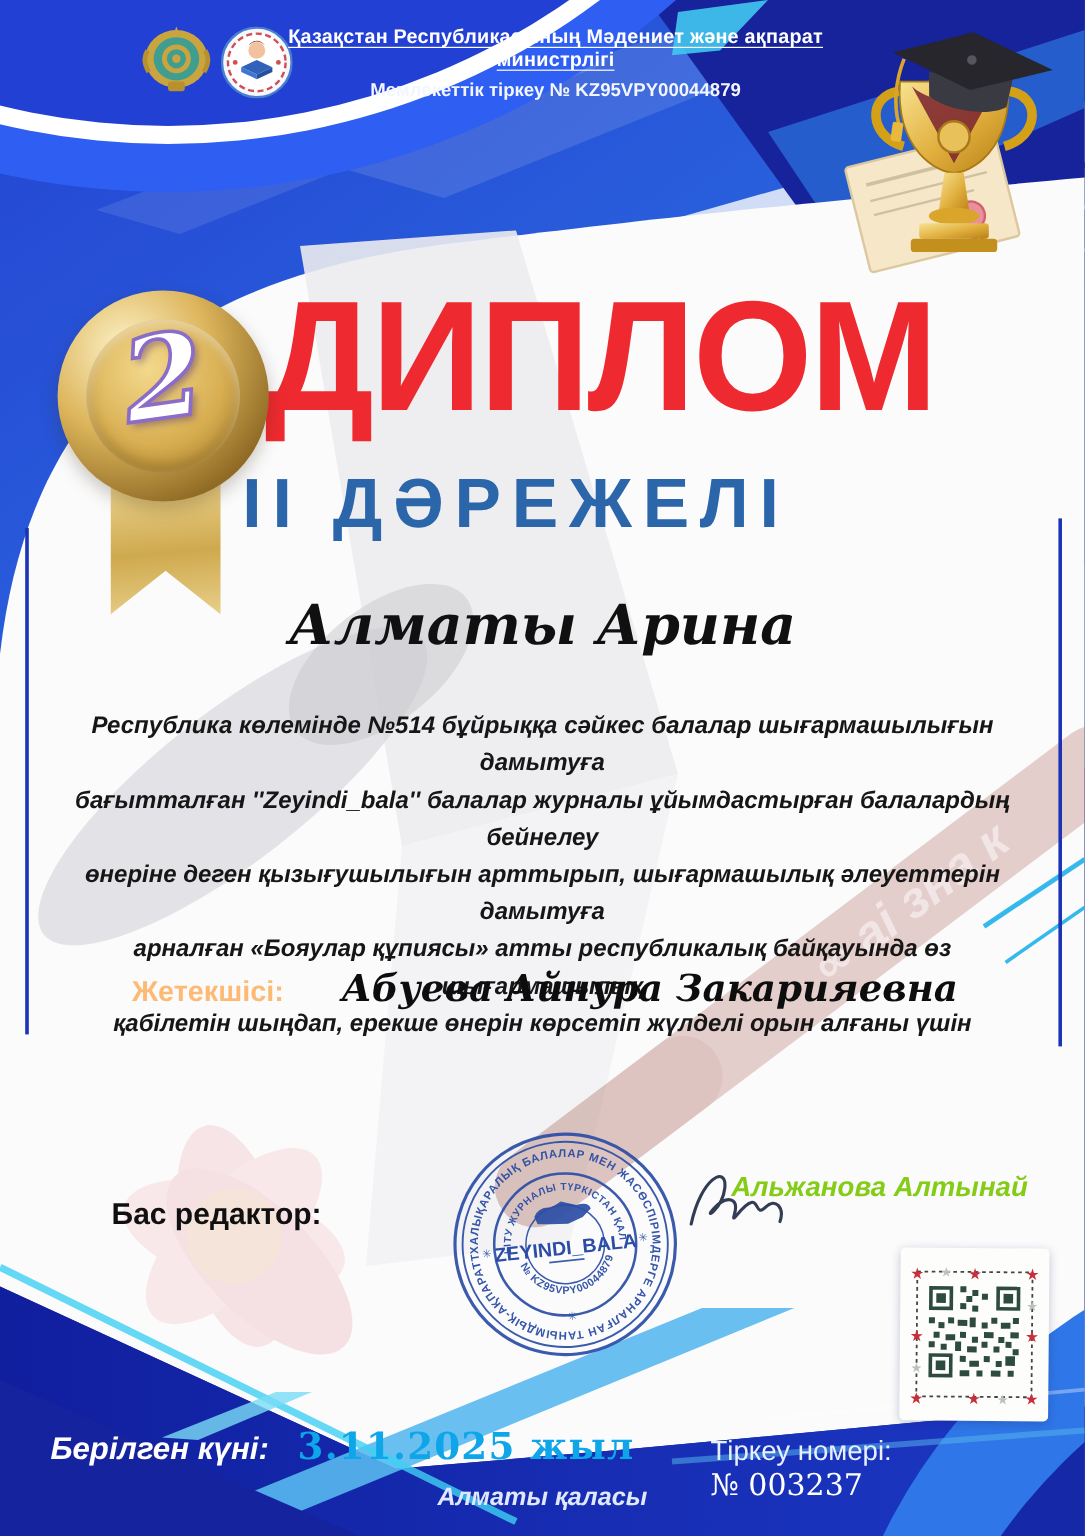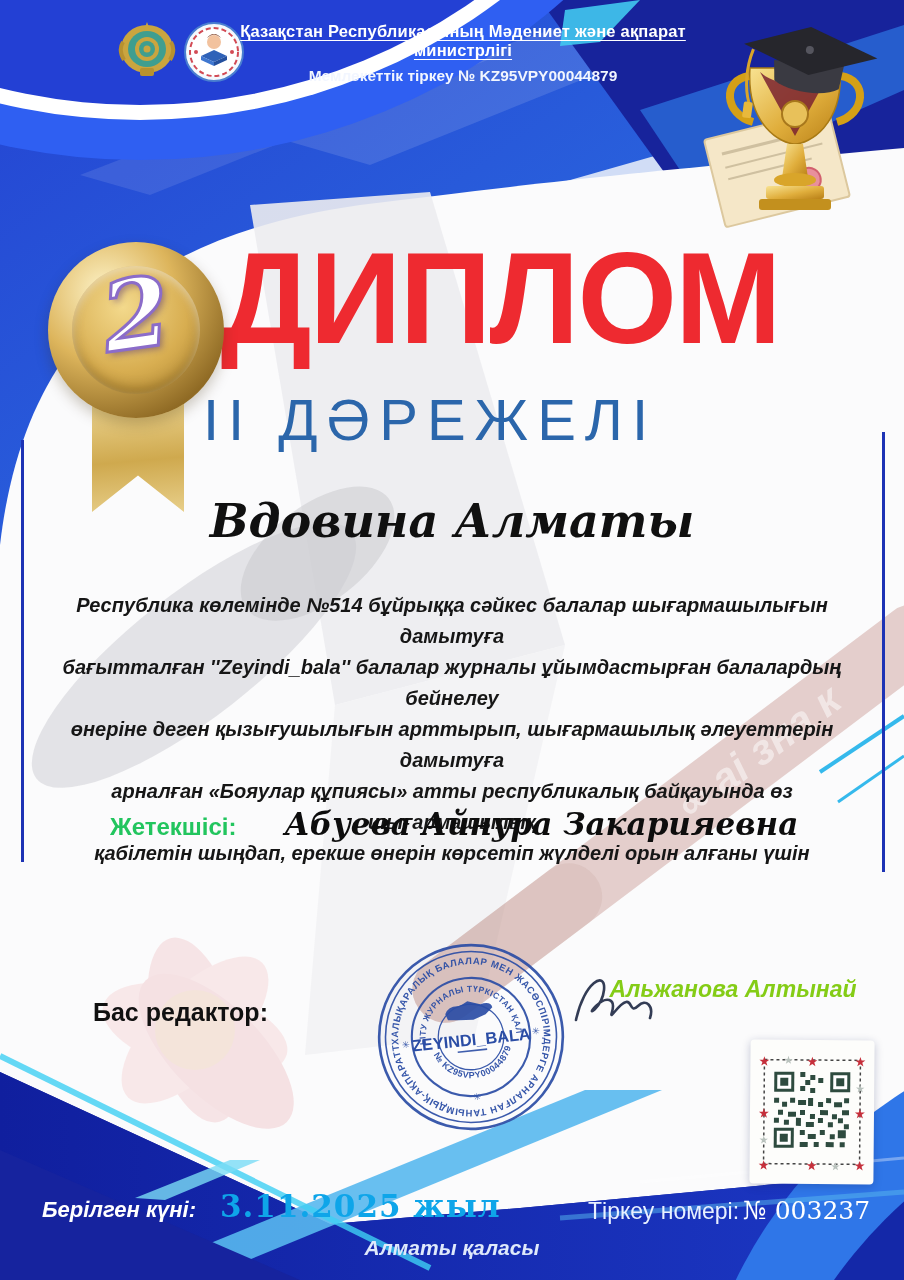--- a/index.html
+++ b/index.html
@@ -25,49 +25,49 @@
   .medal .disc-in{position:absolute;left:24px;top:24px;width:128px;height:128px;border-radius:50%;
       background:radial-gradient(circle at 40% 32%,#f3d98c 0%,#d8ae51 55%,#a87f2c 100%);
       box-shadow:inset 0 4px 10px rgba(255,255,255,.5), inset 0 -6px 12px rgba(90,60,0,.4);}
   .medal .num{position:absolute;left:0;top:16px;width:176px;text-align:center;
       font-family:"DejaVu Serif",serif;font-style:italic;font-weight:bold;font-size:96px;color:#ffffff;
       -webkit-text-stroke:3px #8b6cc9;text-shadow:3px 4px 6px rgba(70,40,120,.45);transform:rotate(-8deg);}
 
   .title{left:180px;top:234px;width:640px;text-align:center;z-index:2;
       font-size:128px;line-height:1;font-weight:800;color:#ee2a30;letter-spacing:-2px;transform:scaleY(1.02);}
   .degree{left:40px;top:386px;width:780px;text-align:center;z-index:2;
-      font-size:58px;font-weight:400;color:#2b66ab;letter-spacing:9px;}
+      font-size:58px;font-weight:700;color:#2b66ab;letter-spacing:9px;}
   .recipient{left:0;top:494px;width:904px;text-align:center;z-index:2;
       font-family:"DejaVu Serif",serif;font-style:italic;font-weight:600;font-size:46px;color:#101010;}
 
   .citation{left:40px;top:590px;width:824px;text-align:center;z-index:2;
       font-size:20px;font-weight:bold;font-style:italic;color:#161616;line-height:31px;}
 
   .supervisor{left:110px;top:806px;z-index:2;display:flex;align-items:baseline;}
-  .supervisor .lbl{font-size:24px;font-weight:bold;color:#22c55e;}
+  .supervisor .lbl{font-size:24px;font-weight:bold;color:#fdba74;}
   .supervisor .nm{font-family:"DejaVu Serif",serif;font-style:italic;font-weight:600;
       font-size:31px;color:#0d0d0d;margin-left:48px;}
 
   .vline{width:3px;background:#1d33b5;z-index:1;}
 
   .editor-label{left:93px;top:998px;font-size:25px;font-weight:bold;color:#101010;z-index:2;}
   .editor-name{left:606px;top:972px;width:254px;text-align:center;z-index:2;
       font-size:23px;font-weight:bold;font-style:italic;color:#84cc16;line-height:35px;}
 
   .stamp{left:376px;top:942px;z-index:3;transform:rotate(-6deg);}
   .sig{left:572px;top:962px;z-index:3;}
 
   .qr-card{left:750px;top:1040px;width:124px;height:144px;background:#fdfdfb;border-radius:4px;
       z-index:5;box-shadow:0 2px 8px rgba(20,30,90,.25);transform:rotate(.5deg);}
 
   .foot-issued{left:42px;top:1188px;z-index:6;display:flex;align-items:baseline;}
-  .foot-issued .lbl{font-size:22px;font-weight:bold;font-style:italic;color:#ffffff;}
+  .foot-issued .lbl{font-size:26px;font-weight:bold;font-style:italic;color:#ffffff;}
   .foot-issued .dt{font-family:"DejaVu Serif",serif;font-weight:bold;font-size:31px;color:#0ea5e9;
       margin-left:24px;letter-spacing:1px;}
-  .foot-reg{left:588px;top:1196px;z-index:6;display:flex;align-items:baseline;}
+  .foot-reg{left:588px;top:1196px;z-index:6;display:flex;align-items:baseline;flex-direction:column;}
   .foot-reg .lbl{font-size:23px;color:#e8f0ff;}
   .foot-reg .no{font-family:"DejaVu Serif",serif;font-weight:normal;font-size:25px;color:#ffffff;margin-left:4px;}
   .foot-city{left:0;top:1236px;width:904px;text-align:center;z-index:6;
       font-size:21px;font-weight:bold;font-style:italic;color:#dfe9fb;}
 </style>
 </head>
 <body>
 
 <div class="page">
 
@@ -208,21 +208,21 @@
 
   <div class="abs medal">
     <div class="ribbon"></div>
     <div class="disc"></div>
     <div class="disc-in"></div>
     <div class="num">2</div>
   </div>
 
   <div class="abs title">ДИПЛОМ</div>
   <div class="abs degree">ІІ ДӘРЕЖЕЛІ</div>
-  <div class="abs recipient">Вдовина Алматы</div>
+  <div class="abs recipient">Алматы Арина</div>
 
   <div class="abs citation">
     <div>Республика көлемінде №514 бұйрыққа сәйкес балалар шығармашылығын дамытуға</div>
     <div>бағытталған ''Zeyindi_bala'' балалар журналы ұйымдастырған балалардың бейнелеу</div>
     <div>өнеріне деген қызығушылығын арттырып, шығармашылық әлеуеттерін дамытуға</div>
     <div>арналған «Бояулар құпиясы» атты  республикалық байқауында өз шығармашылық</div>
     <div>қабілетін шыңдап, ерекше өнерін көрсетіп жүлделі орын алғаны үшін</div>
   </div>
 
   <div class="abs supervisor">

